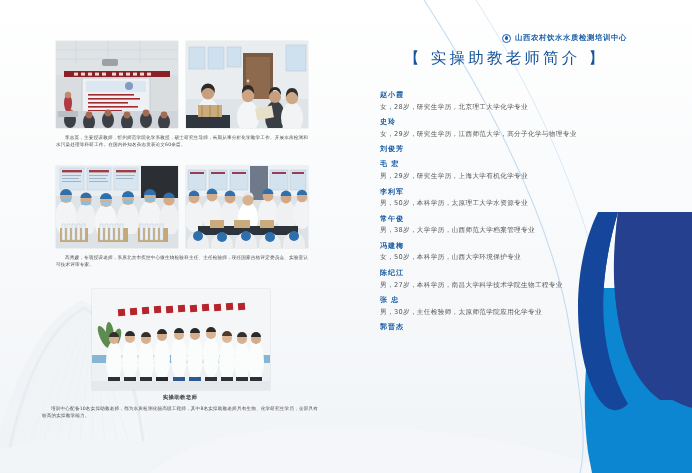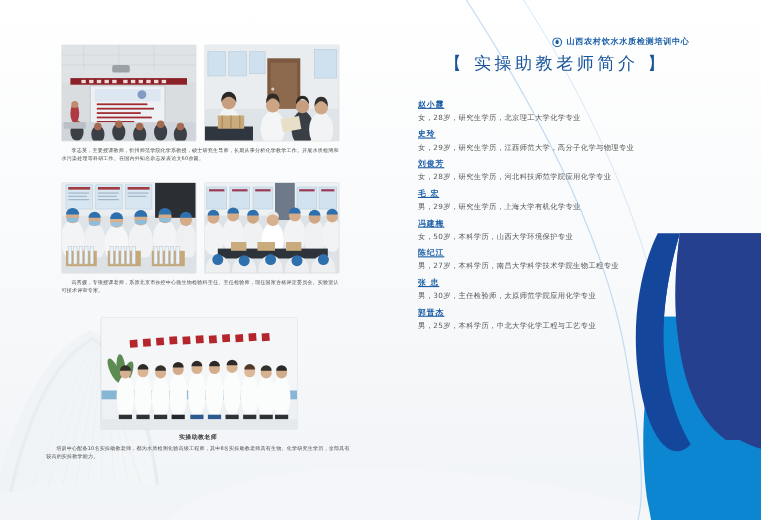--- a/index.html
+++ b/index.html
@@ -65,21 +65,20 @@
   }
 
   .roster{position:absolute;left:8px;top:88px;width:312px;}
   .person{margin-bottom:1.5px;}
   .p-name{
     color:#1b5ea6;
     font-size:7.1px;
     font-weight:bold;
     letter-spacing:.9px;
     line-height:1.95;
-    text-decoration:underline;
   }
   .p-desc{
     color:#565656;
     font-size:6.6px;
     letter-spacing:.35px;
     line-height:1.78;
   }
 </style>
 </head>
 <body>
@@ -541,37 +540,43 @@
         <div class="person">
           <div class="p-name">赵小霞</div>
           <div class="p-desc">女，28岁，研究生学历，北京理工大学化学专业</div>
         </div>
         <div class="person">
           <div class="p-name">史玲</div>
           <div class="p-desc">女，29岁，研究生学历，江西师范大学，高分子化学与物理专业</div>
         </div>
         <div class="person">
           <div class="p-name">刘俊芳</div>
-          <div class="p-desc">女，28岁，研究生学历，河北科技师范学院应用化学专业</div>
         </div>
         <div class="person">
           <div class="p-name">毛 宏</div>
           <div class="p-desc">男，29岁，研究生学历，上海大学有机化学专业</div>
         </div>
         <div class="person">
+          <div class="p-name">李利军</div>
+          <div class="p-desc">男，50岁，本科学历，太原理工大学水资源专业</div>
+        </div>
+        <div class="person">
+          <div class="p-name">常午俊</div>
+          <div class="p-desc">男，38岁，大学学历，山西师范大学档案管理专业</div>
+        </div>
+        <div class="person">
           <div class="p-name">冯建梅</div>
           <div class="p-desc">女，50岁，本科学历，山西大学环境保护专业</div>
         </div>
         <div class="person">
           <div class="p-name">陈纪江</div>
           <div class="p-desc">男，27岁，本科学历，南昌大学科学技术学院生物工程专业</div>
         </div>
         <div class="person">
           <div class="p-name">张 忠</div>
           <div class="p-desc">男，30岁，主任检验师，太原师范学院应用化学专业</div>
         </div>
         <div class="person">
           <div class="p-name">郭晋杰</div>
-          <div class="p-desc">男，25岁，本科学历，中北大学化学工程与工艺专业</div>
         </div>
       </div>
   </div>
 </div>
 
 </body></html>

